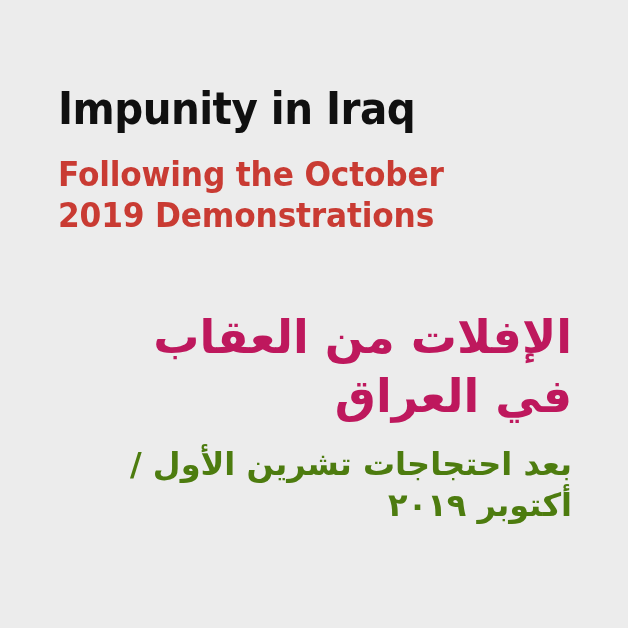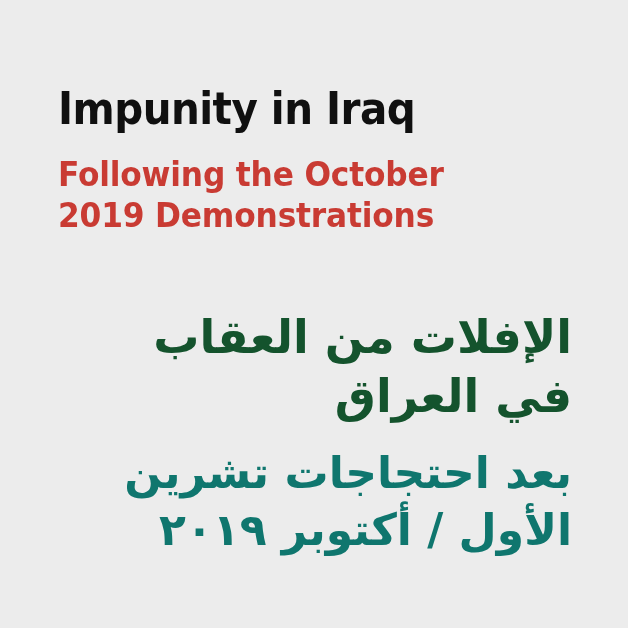--- a/index.html
+++ b/index.html
@@ -72,31 +72,31 @@
     direction: rtl;
     unicode-bidi: embed;
   }
 
   .title-ar {
     margin: 0;
     font-family: "DejaVu Sans", "Liberation Sans", sans-serif;
     font-size: 46px;
     font-weight: 700;
     line-height: 1.28;
-    color: #14532d;
+    color: #be185d;
   }
 
   .subtitle-ar {
     margin: 0;
     padding-top: 18px;
     font-family: "DejaVu Sans", "Liberation Sans", sans-serif;
-    font-size: 44px;
+    font-size: 32px;
     font-weight: 700;
     line-height: 1.30;
-    color: #0f766e;
+    color: #4d7c0f;
   }
 </style>
 </head>
 <body>
 
 <div class="poster">
 
   <div class="block-en">
     <h1 class="title-en">Impunity in Iraq</h1>
     <p class="subtitle-en">Following the October 2019 Demonstrations</p>

